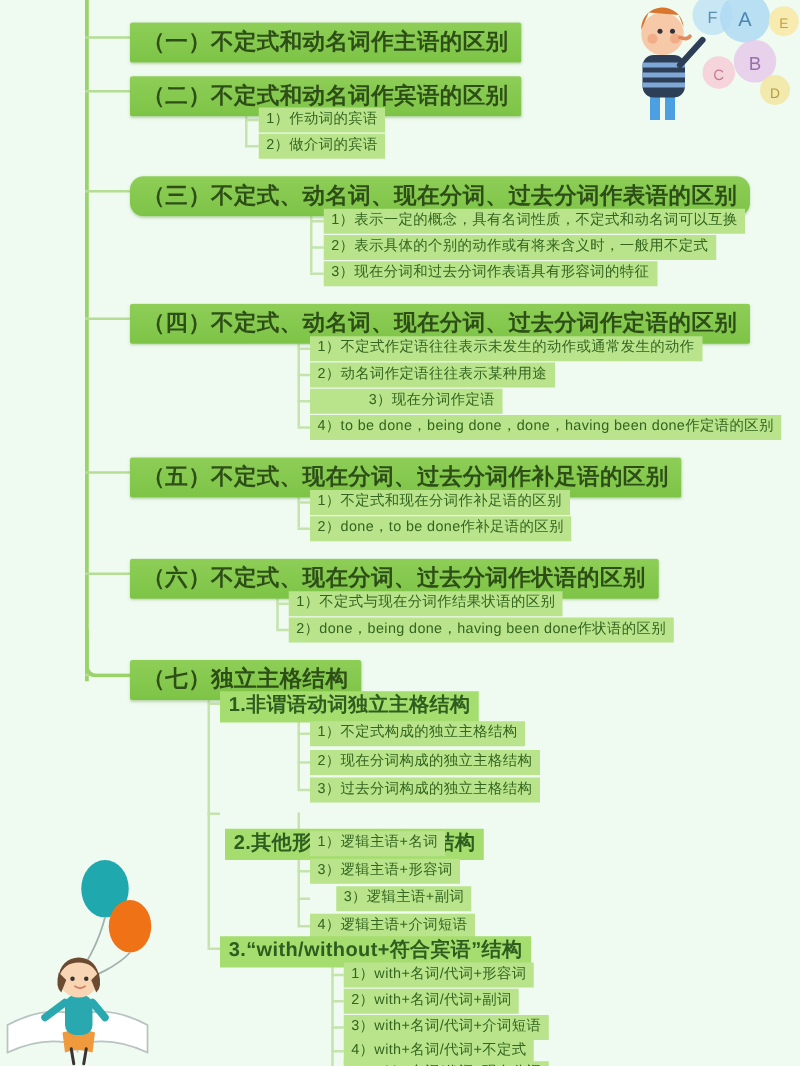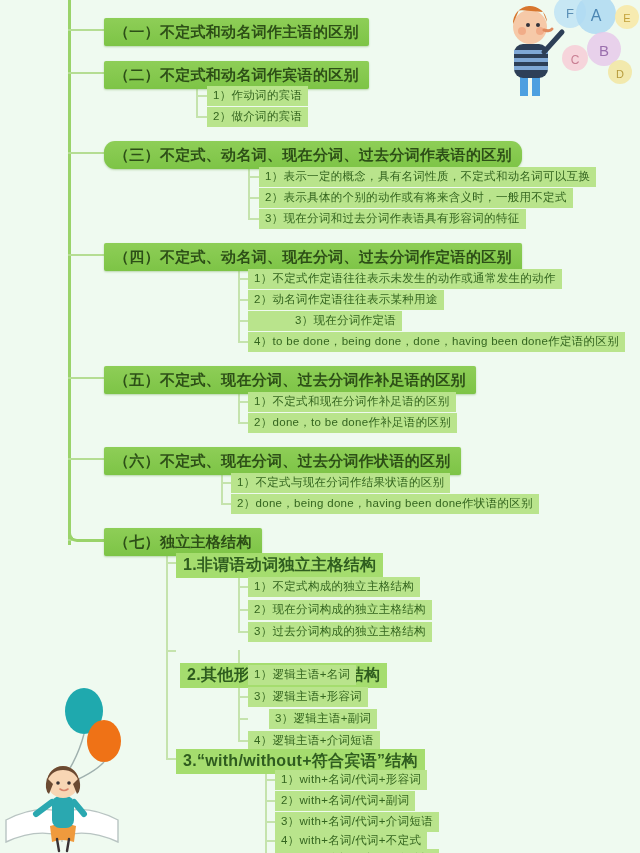--- a/index.html
+++ b/index.html
@@ -25,21 +25,21 @@
     white-space:nowrap;
     color:#2f5d1f;
     line-height:1.15;
     letter-spacing:.3px;
   }
   
   .lv1{
     background:#86cb4e;
     background-image:linear-gradient(180deg,#8ece57 0%,#7dc446 100%);
     color:#2d4f17;
-    font-size:15px;
+    font-size:18px;
     font-weight:bold;
     padding:5px 10px 6px 10px;
     border-radius:2px;
     box-shadow:0 1px 2px rgba(120,170,90,.45);
   }
   
   .lv2{
     background:#a5dd6e;
     color:#2f5d1f;
     font-size:16px;

